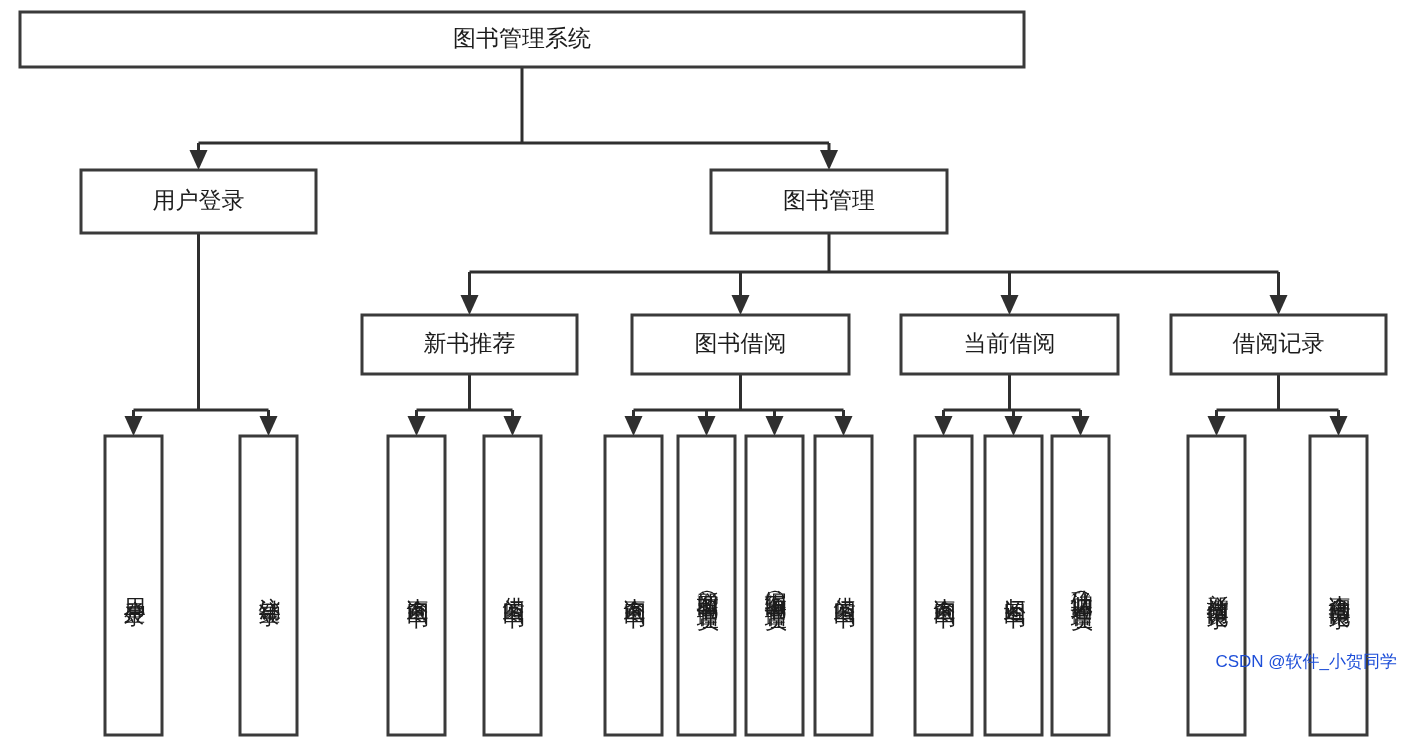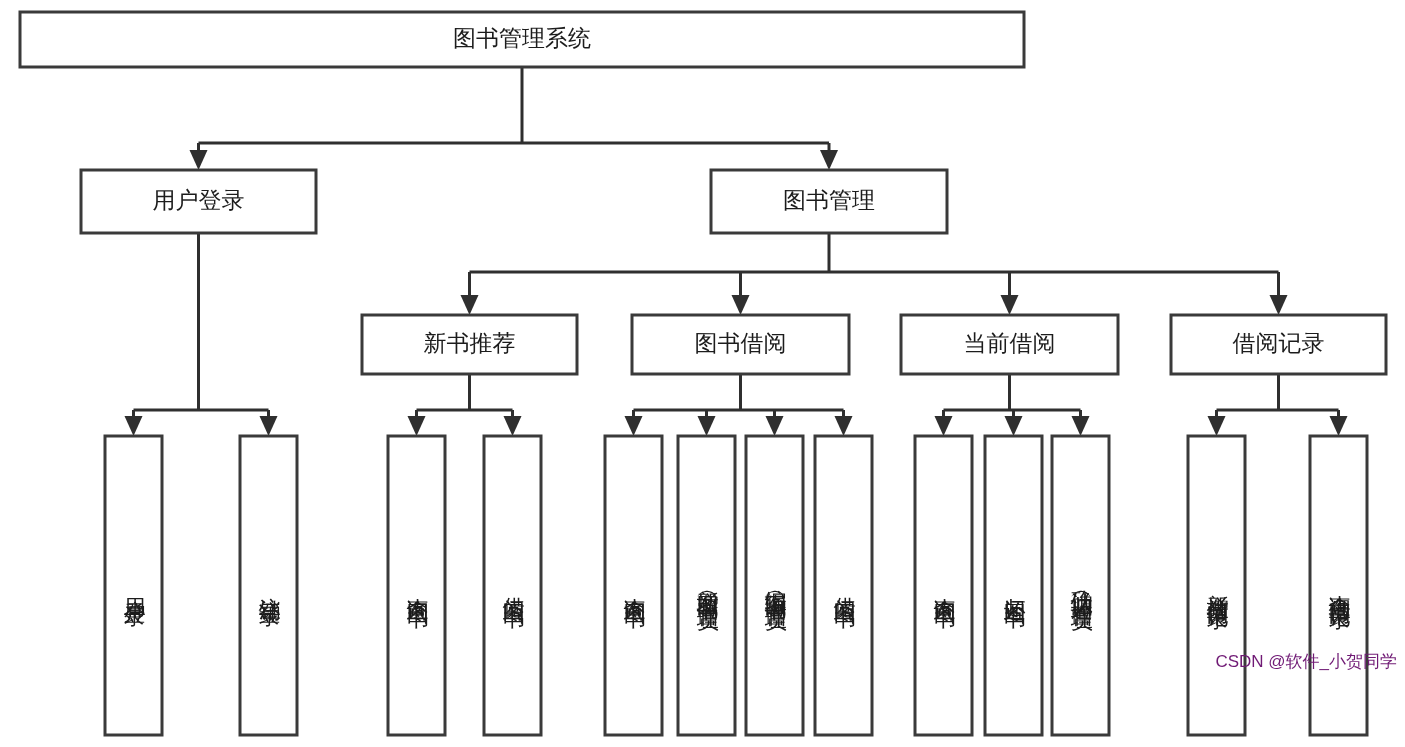--- a/index.html
+++ b/index.html
@@ -28,21 +28,21 @@
     text-anchor:middle;
     dominant-baseline:middle;
     writing-mode:vertical-rl;
     letter-spacing:3px;
   }
   .watermark{
     position:absolute;
     right:8px;bottom:4px;
     font-family:"Liberation Sans","DejaVu Sans",sans-serif;
     font-size:17px;
-    color:#701a75;
+    color:#1d4ed8;
     white-space:nowrap;
     user-select:none;
   }
 </style>
 </head>
 <body>
 
 <div id="stage">
   <svg id="diagram" viewBox="0 0 1405 747">
     <g id="links-layer">

